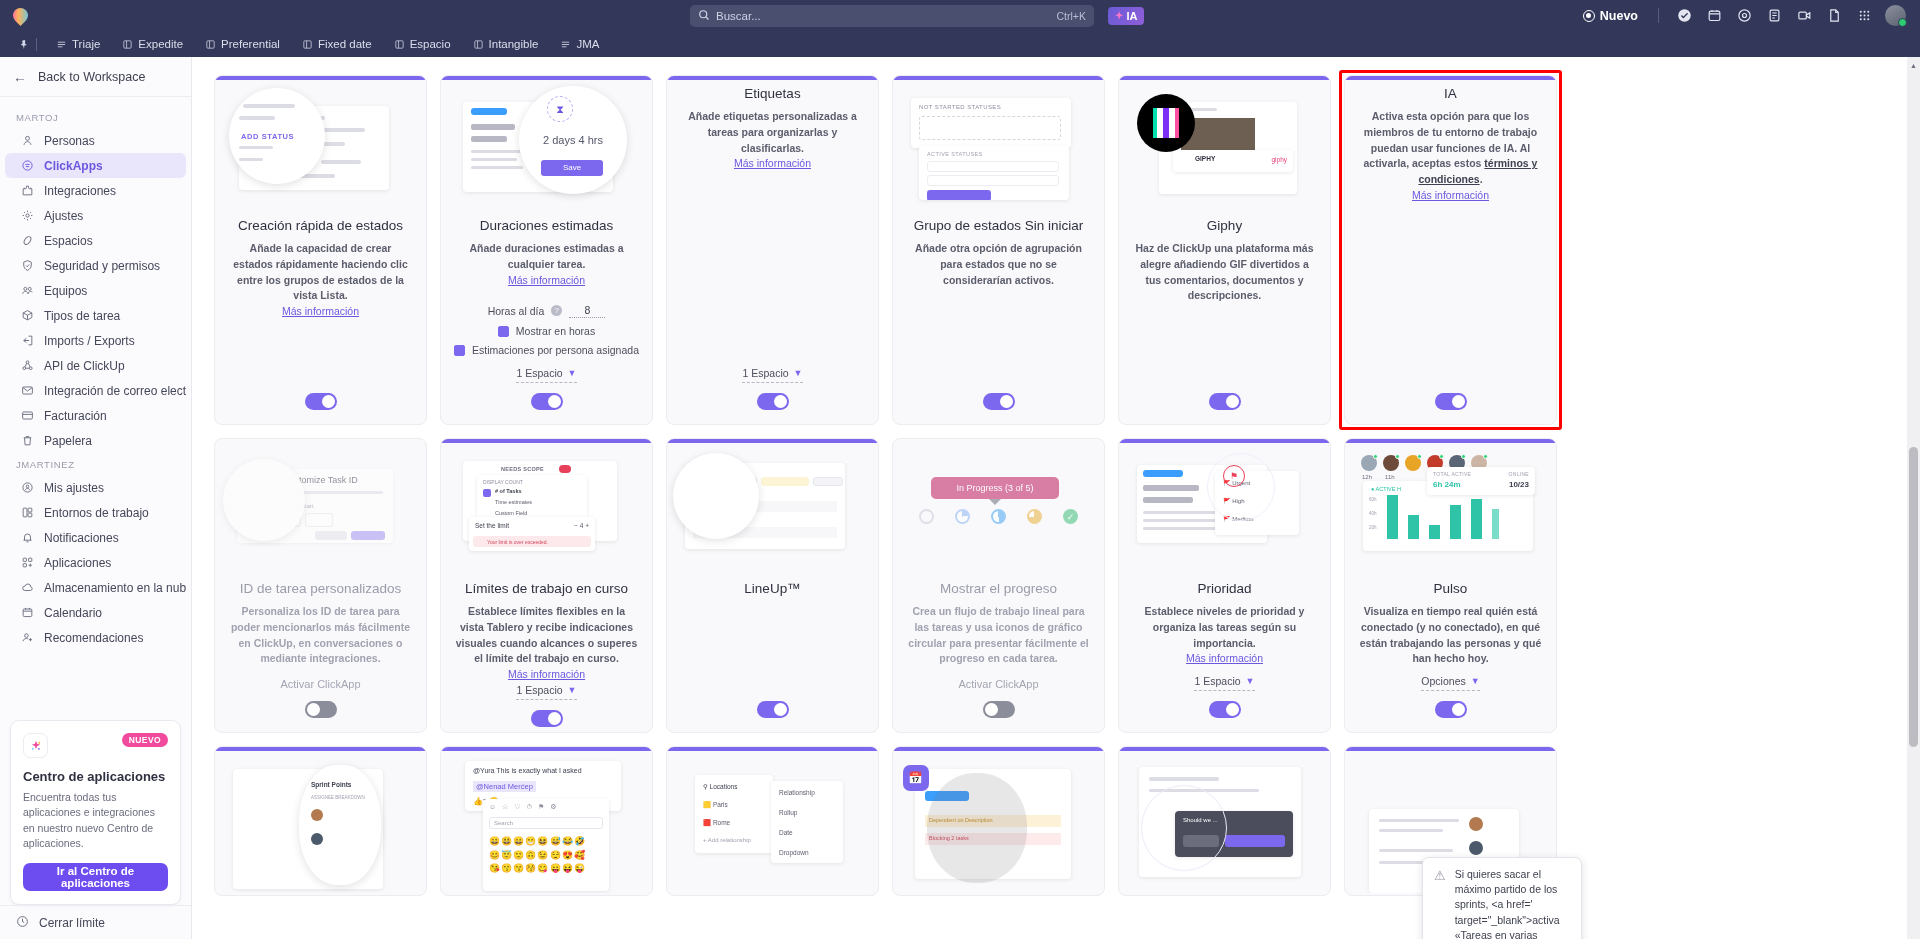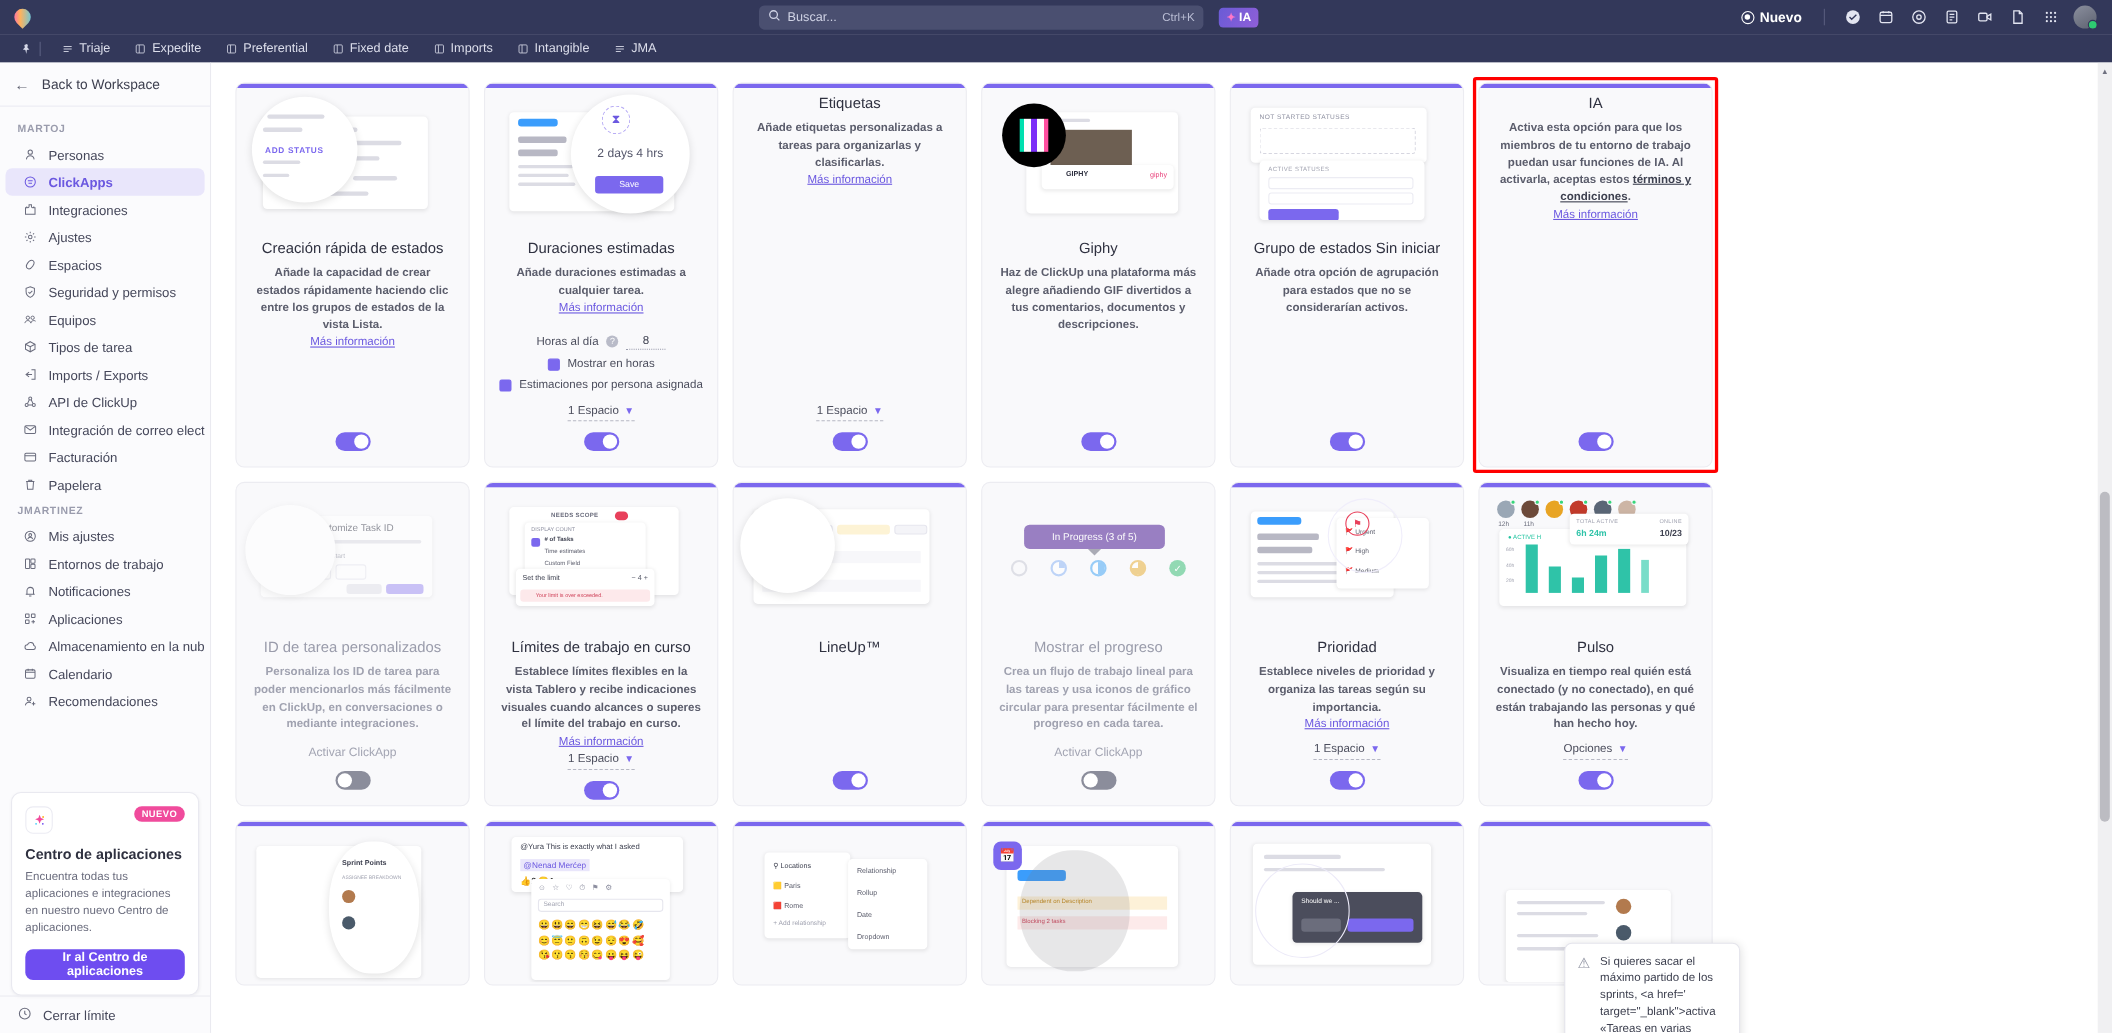--- a/index.html
+++ b/index.html
@@ -87,21 +87,21 @@
   }
   .sb-back {
     height: 40px; display: flex; align-items: center; gap: 11px;
     padding: 0 13px; font-size: 12.5px; color: #3d3f4f;
     border-bottom: 1px solid #ececf2; flex: 0 0 40px;
   }
   .sb-back .arrow { font-size: 14px; color: #5a5c6b; }
   .sb-scroll { flex: 1 1 auto; overflow: hidden; padding-top: 9px; }
   .sb-section {
     font-size: 9.5px; letter-spacing: .6px; color: #9a9cad;
-    padding: 6px 16px 5px; font-weight: 700;
+    padding: 6px 16px 5px; font-weight: 400;
   }
   .sb-item {
     height: 25px; display: flex; align-items: center; gap: 10px;
     padding: 0 10px 0 16px; margin: 0 5px; border-radius: 6px;
     font-size: 12px; color: #45475a; white-space: nowrap; overflow: hidden;
   }
   .sb-item .sico { width: 13px; display:flex; align-items:center; justify-content:center; color:#6a6c7d; }
   .sb-item .sico svg { width: 13px; height: 13px; }
   .sb-item.active { background: #e9e6fb; color: #6b58e0; font-weight: 600; }
   .sb-item.active .sico { color: #6b58e0; }
@@ -385,21 +385,21 @@
         </span>
         <span>Fixed date</span>
       </div>
       <div class="tab">
         <span class="tico">
           <svg viewBox="0 0 24 24" fill="none" stroke="currentColor" stroke-width="1.8">
             <rect x="4" y="4" width="16" height="16" rx="2"></rect>
             <path d="M10 4v16"></path>
           </svg>
         </span>
-        <span>Imports</span>
+        <span>Espacio</span>
       </div>
       <div class="tab">
         <span class="tico">
           <svg viewBox="0 0 24 24" fill="none" stroke="currentColor" stroke-width="1.8">
             <rect x="4" y="4" width="16" height="16" rx="2"></rect>
             <path d="M10 4v16"></path>
           </svg>
         </span>
         <span>Intangible</span>
       </div>
@@ -727,58 +727,58 @@
               </span></div>
             <div class="toggle-wrap">
               <div class="toggle"></div>
             </div>
           </div>
         </div>
         <div class="card r1">
           <div class="topline"></div>
           <div class="thumb">
             <div class="mock">
+        <div class="sheet" style="left:18px;top:18px;width:160px;height:50px">
+          <div style="position:absolute;left:8px;top:6px;font-size:6px;color:#8d8fa0;letter-spacing:.4px">NOT STARTED STATUSES</div>
+          <div style="position:absolute;left:8px;top:18px;width:142px;height:24px;border:1px dashed #d6d6e0;border-radius:3px"></div>
+        </div>
+        <div class="sheet" style="left:26px;top:66px;width:150px;height:54px">
+          <div style="position:absolute;left:8px;top:5px;font-size:5.5px;color:#a0a2b0;letter-spacing:.4px">ACTIVE STATUSES</div>
+          <div style="position:absolute;left:8px;top:15px;width:132px;height:11px;border:1px solid #ececf3;border-radius:3px"></div>
+          <div style="position:absolute;left:8px;top:29px;width:132px;height:11px;border:1px solid #ececf3;border-radius:3px"></div>
+          <div class="pill" style="left:8px;top:44px;width:64px;height:11px;background:#7b68ee"></div>
+        </div>
+            </div>
+          </div>
+          <div class="card-title">Grupo de estados Sin iniciar</div>
+          <div class="card-desc">Añade otra opción de agrupación para estados que no se considerarían activos.</div>
+          <div class="card-foot">
+            <div class="toggle-wrap">
+              <div class="toggle"></div>
+            </div>
+          </div>
+        </div>
+        <div class="card r1">
+          <div class="topline"></div>
+          <div class="thumb">
+            <div class="mock">
         <div class="sheet" style="left:40px;top:22px;width:138px;height:92px"></div>
         <div class="ln" style="left:48px;top:28px;width:50px;height:3px"></div>
         <div style="position:absolute;left:62px;top:38px;width:74px;height:36px;background:#6d5f52"></div>
         <div class="sheet" style="left:54px;top:70px;width:120px;height:22px">
           <div style="position:absolute;left:22px;top:5px;font-size:6.5px;font-weight:bold;color:#2f3140">GIPHY</div>
           <div style="position:absolute;right:6px;top:6px;font-size:6.5px;color:#e8407a">giphy</div>
         </div>
         <div style="position:absolute;left:18px;top:14px;width:58px;height:58px;border-radius:50%;background:#000;display:flex;align-items:center;justify-content:center">
           <div style="width:26px;height:30px;background:linear-gradient(90deg,#00e0b0 0 4px,#fff 4px 10px,#7b2ff7 10px 16px,#fff 16px 22px,#ff4fa0 22px 26px)"></div>
         </div>
             </div>
           </div>
           <div class="card-title">Giphy</div>
           <div class="card-desc">Haz de ClickUp una plataforma más alegre añadiendo GIF divertidos a tus comentarios, documentos y descripciones.</div>
-          <div class="card-foot">
-            <div class="toggle-wrap">
-              <div class="toggle"></div>
-            </div>
-          </div>
-        </div>
-        <div class="card r1">
-          <div class="topline"></div>
-          <div class="thumb">
-            <div class="mock">
-        <div class="sheet" style="left:18px;top:18px;width:160px;height:50px">
-          <div style="position:absolute;left:8px;top:6px;font-size:6px;color:#8d8fa0;letter-spacing:.4px">NOT STARTED STATUSES</div>
-          <div style="position:absolute;left:8px;top:18px;width:142px;height:24px;border:1px dashed #d6d6e0;border-radius:3px"></div>
-        </div>
-        <div class="sheet" style="left:26px;top:66px;width:150px;height:54px">
-          <div style="position:absolute;left:8px;top:5px;font-size:5.5px;color:#a0a2b0;letter-spacing:.4px">ACTIVE STATUSES</div>
-          <div style="position:absolute;left:8px;top:15px;width:132px;height:11px;border:1px solid #ececf3;border-radius:3px"></div>
-          <div style="position:absolute;left:8px;top:29px;width:132px;height:11px;border:1px solid #ececf3;border-radius:3px"></div>
-          <div class="pill" style="left:8px;top:44px;width:64px;height:11px;background:#7b68ee"></div>
-        </div>
-            </div>
-          </div>
-          <div class="card-title">Grupo de estados Sin iniciar</div>
-          <div class="card-desc">Añade otra opción de agrupación para estados que no se considerarían activos.</div>
           <div class="card-foot">
             <div class="toggle-wrap">
               <div class="toggle"></div>
             </div>
           </div>
         </div>
         <div class="card r1">
           <div class="topline"></div>
           <div class="card-title">IA</div>
           <div class="card-desc">Activa esta opción para que los miembros de tu entorno de trabajo puedan usar funciones de IA. Al activarla, aceptas estos <span class="inline-link">términos y condiciones</span>.</div>
@@ -871,21 +871,21 @@
           <div class="card-foot">
             <div class="toggle-wrap">
               <div class="toggle"></div>
             </div>
           </div>
         </div>
         <div class="card r2 off">
           <div class="topline"></div>
           <div class="thumb">
             <div class="mock">
-        <div style="position:absolute;left:38px;top:34px;width:128px;height:22px;border-radius:5px;background:#4c1d95;color:#fff;font-size:9px;display:flex;align-items:center;justify-content:center">In Progress (3 of 5)</div>
+        <div style="position:absolute;left:38px;top:34px;width:128px;height:22px;border-radius:5px;background:#be185d;color:#fff;font-size:9px;display:flex;align-items:center;justify-content:center">In Progress (3 of 5)</div>
         <div style="position:absolute;left:44px;top:56px;width:0;height:0;border:6px solid transparent;border-top-color:#6b6d7c;margin-left:52px"></div>
         <div style="position:absolute;left:26px;top:66px;right:26px;display:flex;align-items:center;justify-content:space-between">
           <div style="width:15px;height:15px;border-radius:50%;border:2px solid #c9cbd6"></div>
           <div style="width:15px;height:15px;border-radius:50%;border:2px solid #8fb6f5;background:conic-gradient(#8fb6f5 0 25%,#fff 0)"></div>
           <div style="width:15px;height:15px;border-radius:50%;border:2px solid #49a8f5;background:conic-gradient(#49a8f5 0 50%,#fff 0)"></div>
           <div style="width:15px;height:15px;border-radius:50%;border:2px solid #e8b13c;background:conic-gradient(#e8b13c 0 75%,#fff 0)"></div>
           <div style="width:15px;height:15px;border-radius:50%;background:#3ec07a;color:#fff;font-size:9px;display:flex;align-items:center;justify-content:center">✓</div>
         </div>
             </div>
           </div>

